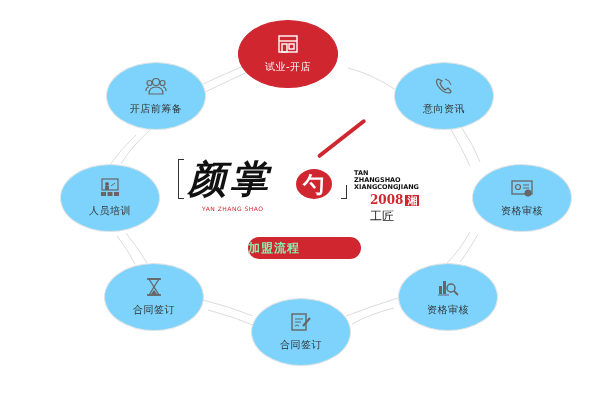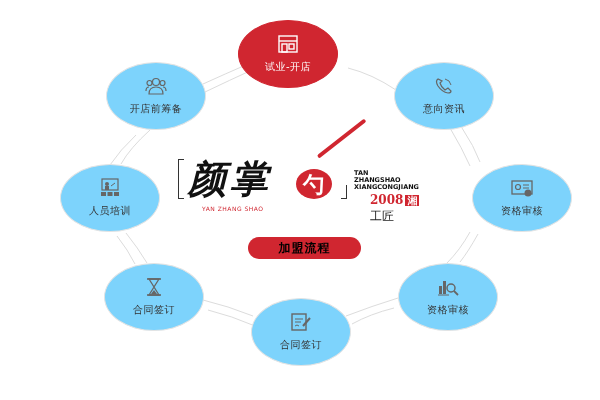--- a/index.html
+++ b/index.html
@@ -24,21 +24,21 @@
   .logo .stroke { position:absolute; left:140px; top:0px; width:60px; height:4px; background:#d02630;
         transform:rotate(-38deg); transform-origin:left center; border-radius:2px; }
   .logo .bracket-r { position:absolute; left:163px; top:30px; width:6px; height:14px;
         border-right:1.5px solid #333; border-bottom:1.5px solid #333; box-sizing:border-box; }
   .logo .en { position:absolute; left:176px; top:15px; font-size:6.5px; font-weight:bold; line-height:7px; color:#111; }
   .logo .en span { display:block; }
   .logo .year { position:absolute; left:176px; top:38px; font-family:"DejaVu Serif", serif; font-size:12px; font-weight:bold; color:#d02630;margin-left:16px; }
   .logo .year .box { background:#d02630; color:#fff; padding:0 2px; margin:0 2px; font-size:10px; }
   .logo .year .craft { color:#222; font-weight:normal; }
   .cta { position:absolute; left:248px; top:237px; width:113px; height:22px; border-radius:11px; background:#d02630;
-         color:#000000; font-size:12px; font-weight:bold; text-align:center; line-height:22px; letter-spacing:1px; cursor:pointer; }
+         color:#86efac; font-size:12px; font-weight:bold; line-height:22px; letter-spacing:1px; cursor:pointer; }
 </style>
 </head>
 <body>
 
 <div id="stage">
 
   <svg class="arcs" viewBox="0 0 600 400">
     <g fill="none" stroke="#dcdcdc" stroke-width="1">
 
       <path d="M205 92 Q230 80 252 70"></path>

